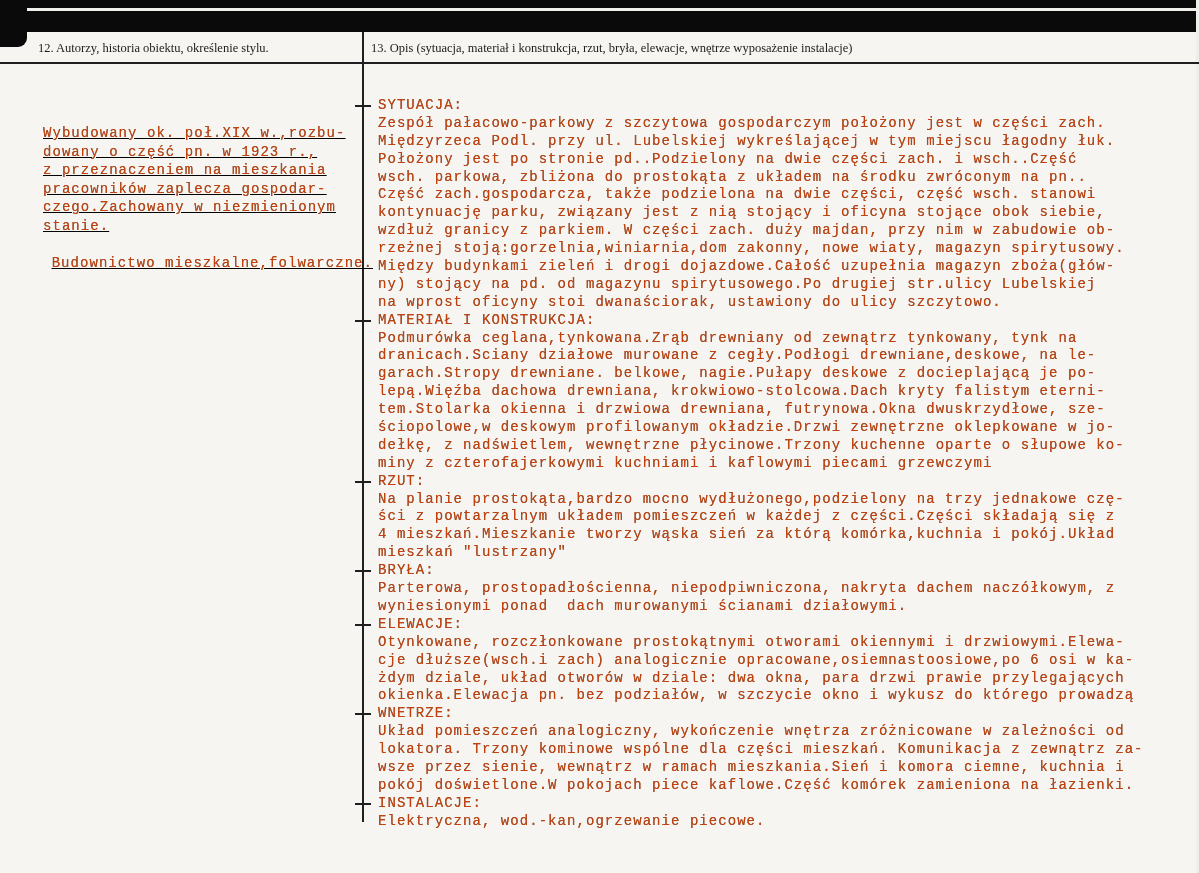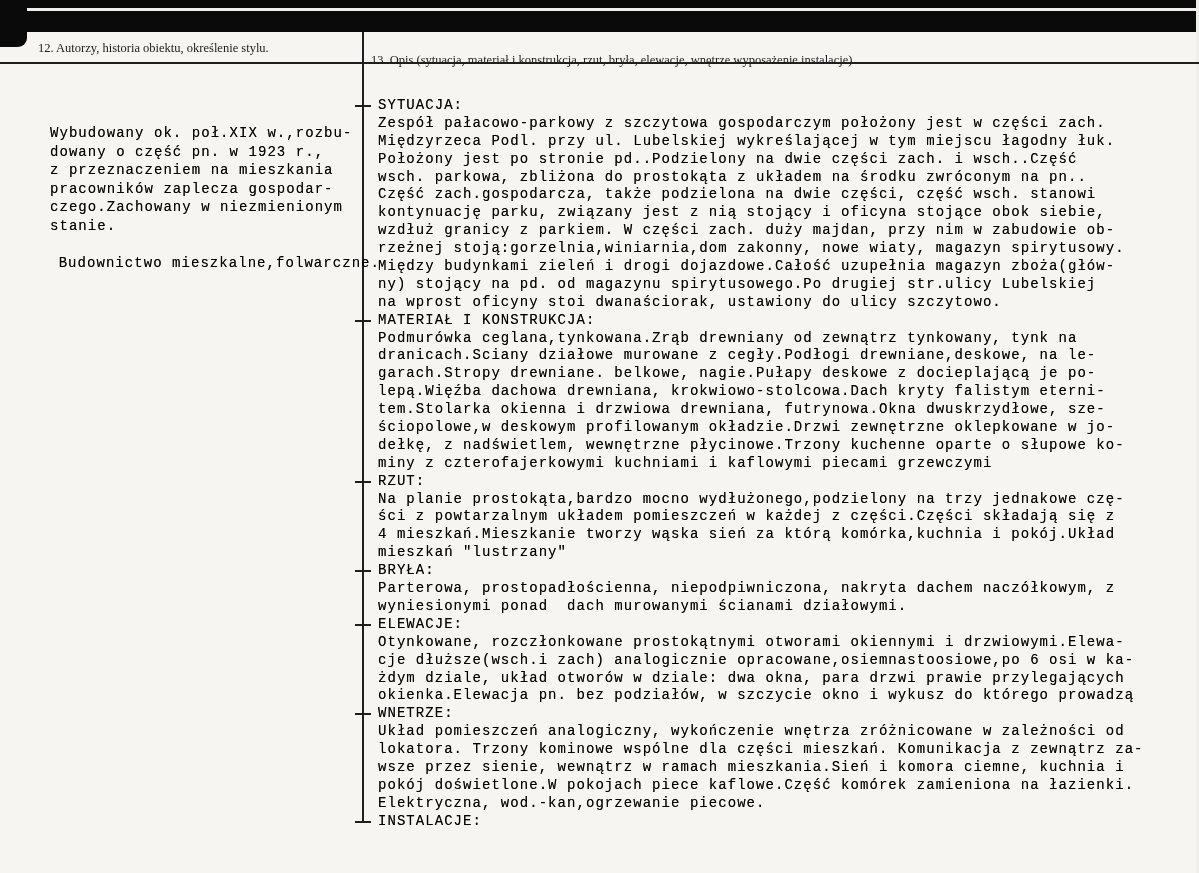--- a/index.html
+++ b/index.html
@@ -39,43 +39,43 @@
     width: 1199px; height: 44px;
   }
   .hcell {
     position: absolute; top: 9px;
     font-family: "Liberation Serif", "DejaVu Serif", serif;
     font-size: 12.5px;
     color: #1b1b1b;
     white-space: nowrap;
   }
   .hcell-12 { left: 38px; }
-  .hcell-13 { left: 371px; margin-top: 12px; }
+  .hcell-13 { left: 371px; }
   .rule-h {
     position: absolute; top: 62px; left: 0;
     width: 1199px; height: 2px;
     background: #1f1f1f;
   }
   .rule-v {
     position: absolute; top: 32px; left: 362px;
     width: 2px; height: 790px;
     background: #1f1f1f;
   }
   
   .col-left {
-    position: absolute; top: 124px; left: 50px; width: 330px;
+    position: absolute; top: 124px; left: 43px; width: 330px; text-decoration: underline;
   }
   .col-right {
     position: absolute; top: 97px; left: 378px; width: 815px;
   }
   .tw-line {
     white-space: pre;
     font-size: 14px;
     letter-spacing: 1.05px;
-    color: #000000;
+    color: #c2410c;
     text-shadow: 0 0 0.4px rgba(20,20,20,0.55);
   }
   .col-left .tw-line { line-height: 18.6px; height: 18.6px; }
   .col-right .tw-line { line-height: 17.9px; height: 17.9px; }
   .tw-para + .tw-para { margin-top: 18.6px; text-align: right; }
   .section-heading { position: relative; }
   .tick {
     position: absolute; left: -23px; top: 8px;
     width: 16px; height: 2px;
     background: #1f1f1f;
@@ -150,17 +150,17 @@
       <div class="tw-line section-heading"><span class="tick"></span>ELEWACJE:</div>
       <div class="tw-line">Otynkowane, rozczłonkowane prostokątnymi otworami okiennymi i drzwiowymi.Elewa-</div>
       <div class="tw-line">cje dłuższe(wsch.i zach) analogicznie opracowane,osiemnastoosiowe,po 6 osi w ka-</div>
       <div class="tw-line">żdym dziale, układ otworów w dziale: dwa okna, para drzwi prawie przylegających</div>
       <div class="tw-line">okienka.Elewacja pn. bez podziałów, w szczycie okno i wykusz do którego prowadzą</div>
       <div class="tw-line section-heading"><span class="tick"></span>WNETRZE:</div>
       <div class="tw-line">Układ pomieszczeń analogiczny, wykończenie wnętrza zróżnicowane w zależności od</div>
       <div class="tw-line">lokatora. Trzony kominowe wspólne dla części mieszkań. Komunikacja z zewnątrz za-</div>
       <div class="tw-line">wsze przez sienie, wewnątrz w ramach mieszkania.Sień i komora ciemne, kuchnia i</div>
       <div class="tw-line">pokój doświetlone.W pokojach piece kaflowe.Część komórek zamieniona na łazienki.</div>
+      <div class="tw-line section-heading"><span class="tick"></span>INSTALACJE:</div>
       <div class="tw-line">Elektryczna, wod.-kan,ogrzewanie piecowe.</div>
-      <div class="tw-line section-heading"><span class="tick"></span>INSTALACJE:</div>
     </div>
 
 </div>
 
 </body></html>

